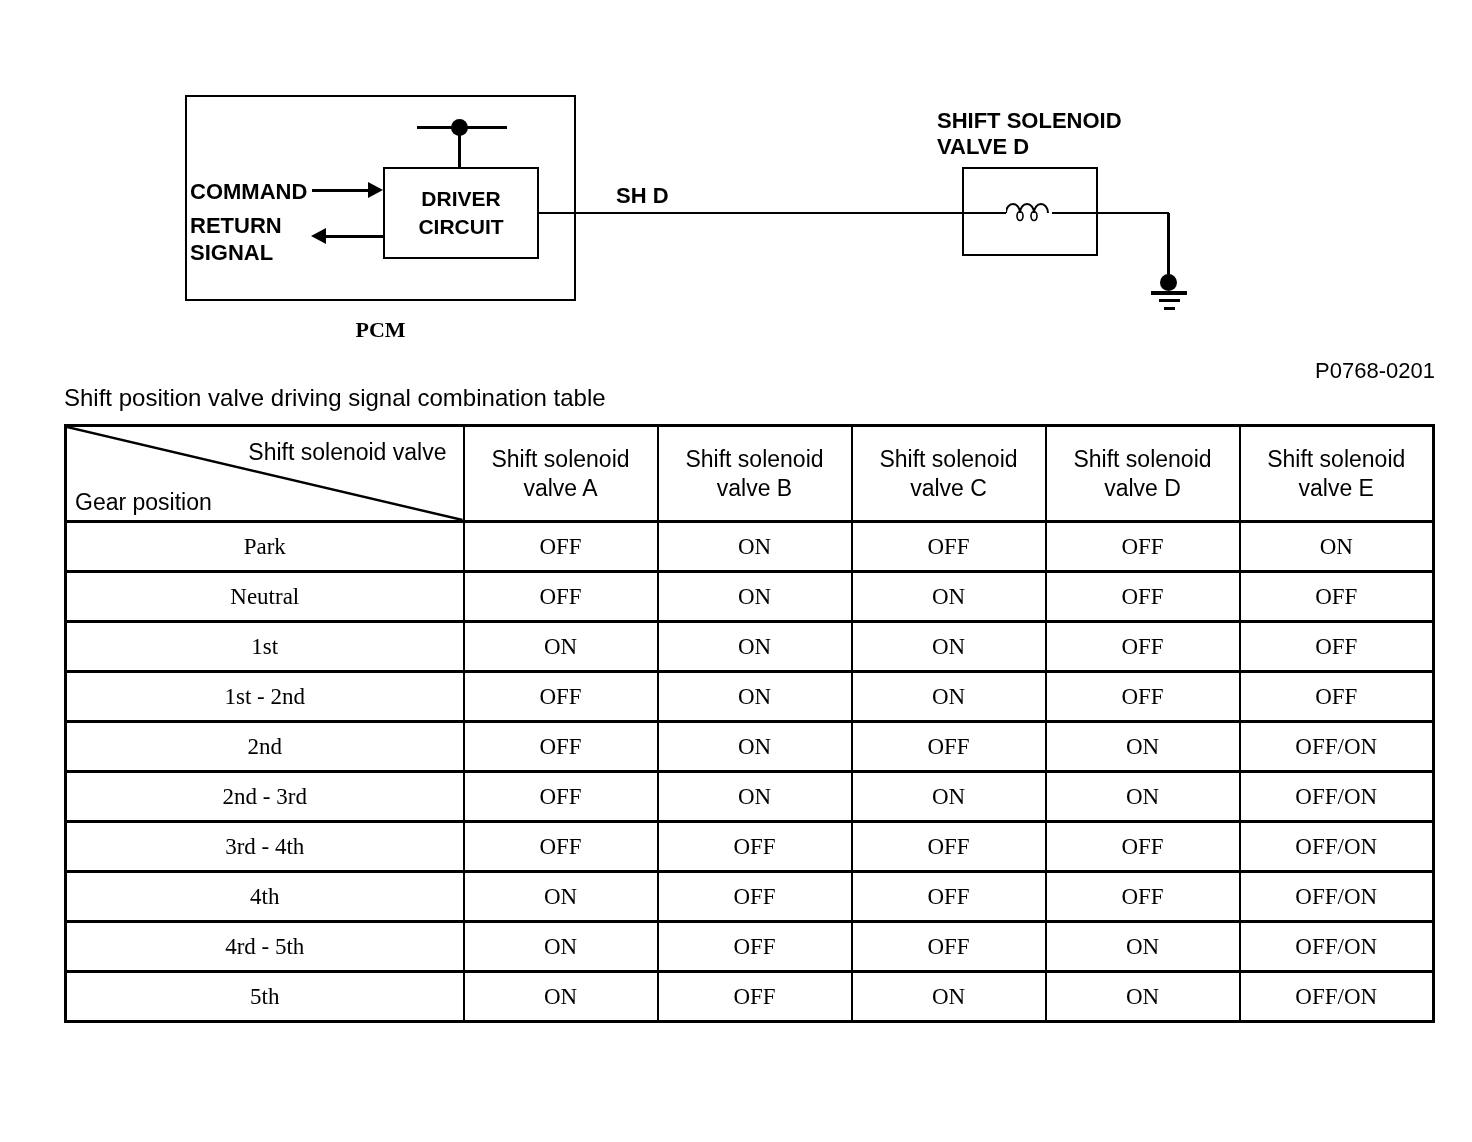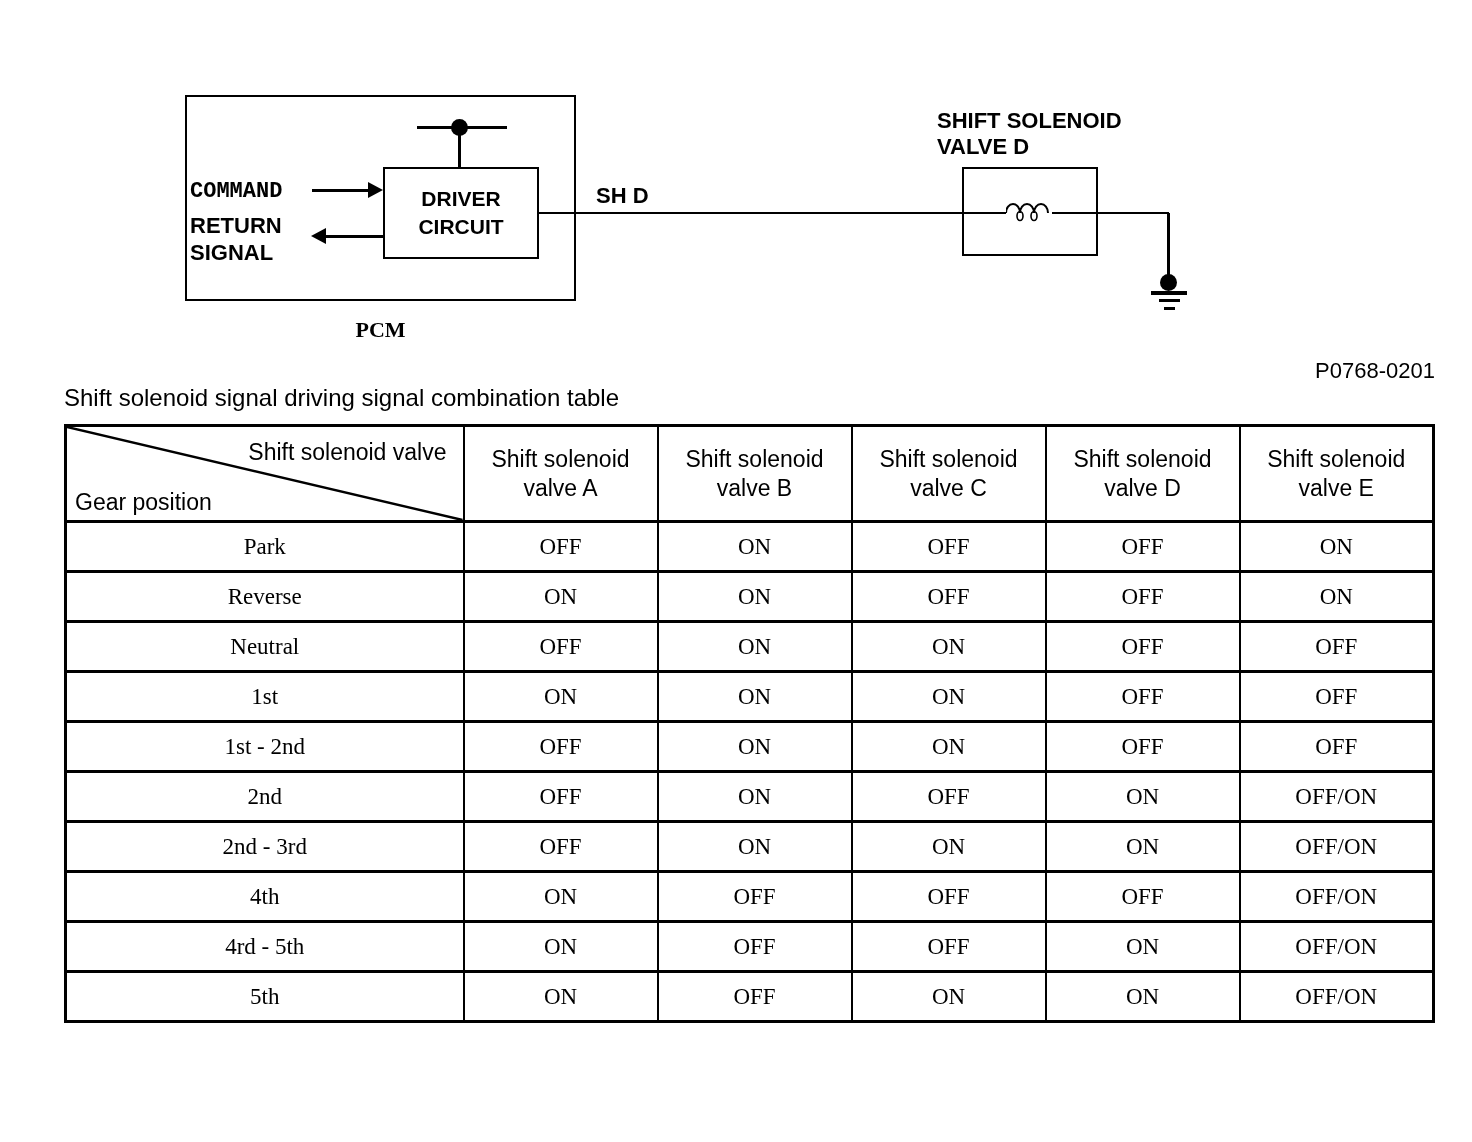--- a/index.html
+++ b/index.html
@@ -58,30 +58,30 @@
     <div class="dot" style="left:451px; top:119px; width:17px; height:17px;"></div>
     <div class="wire" style="left:458px; top:128px; width:3px; height:41px;"></div>
 
     <div class="box" id="driver-box" style="left:383px; top:167px; width:156px; height:92px;">
       <div class="inner">
         <span>DRIVER</span><br>
         <span>CIRCUIT</span>
       </div>
     </div>
 
-    <div class="diag-label" style="left:190px; top:179px;font-family:Liberation Mono, monospace;">COMMAND</div>
+    <div class="diag-label" style="left:190px; top:179px;">COMMAND</div>
     <div class="wire" style="left:312px; top:189px; width:57px; height:3px;"></div>
     <div class="arrow-head-right" style="left:368px; top:182px;"></div>
 
     <div class="diag-label" style="left:190px; top:213px;">RETURN</div>
     <div class="diag-label" style="left:190px; top:240px;">SIGNAL</div>
     <div class="arrow-head-left" style="left:311px; top:228px;"></div>
     <div class="wire" style="left:326px; top:235px; width:57px; height:3px;"></div>
 
-    <div class="diag-label" style="left:596px; top:183px;text-align:right;">SH D</div>
+    <div class="diag-label" style="left:616px; top:183px;text-align:right;">SH D</div>
     <div class="wire" style="left:538px; top:212px; width:468px; height:2px;"></div>
     <div class="wire" style="left:1052px; top:212px; width:117px; height:2px;"></div>
 
     <div class="diag-label" style="left:937px; top:108px;">
       <span>SHIFT SOLENOID</span><br>
       <span>VALVE D</span>
     </div>
     <div class="box" style="left:962px; top:167px; width:136px; height:89px;"></div>
     <svg class="abs" style="left:1006px; top:195px;" width="46" height="30" viewBox="0 0 46 30">
       <path d="M0,18 A7,9 0 0 1 14,18 A7,9 0 0 1 28,18 A7,9 0 0 1 42,18" fill="none" stroke="#000" stroke-width="2"></path>
@@ -93,21 +93,21 @@
     <div class="dot" style="left:1160px; top:274px; width:17px; height:17px;"></div>
     <div>
       <div class="wire" style="left:1151px; top:291px; width:36px; height:4px;"></div>
       <div class="wire" style="left:1159px; top:299px; width:21px; height:3px;"></div>
       <div class="wire" style="left:1164px; top:307px; width:11px; height:3px;"></div>
     </div>
 
     <div id="figure-code">P0768-0201</div>
   </div>
 
-  <div id="table-caption">Shift solenoid signal driving signal combination table</div>
+  <div id="table-caption">Shift position valve driving signal combination table</div>
 
   <table id="combo-table">
     <colgroup>
       <col style="width:398px;">
         <col style="width:194px;">
         <col style="width:194px;">
       <col style="width:194px;">
         <col style="width:194px;">
         <col style="width:194px;">
     </colgroup>
@@ -145,28 +145,20 @@
     <tbody>
       <tr>
         <td>Park</td>
         <td>OFF</td>
         <td>ON</td>
         <td>OFF</td>
         <td>OFF</td>
         <td>ON</td>
       </tr>
       <tr>
-        <td>Reverse</td>
-        <td>ON</td>
-        <td>ON</td>
-        <td>OFF</td>
-        <td>OFF</td>
-        <td>ON</td>
-      </tr>
-      <tr>
         <td>Neutral</td>
         <td>OFF</td>
         <td>ON</td>
         <td>ON</td>
         <td>OFF</td>
         <td>OFF</td>
       </tr>
       <tr>
         <td>1st</td>
         <td>ON</td>
@@ -190,20 +182,28 @@
         <td>OFF</td>
         <td>ON</td>
         <td>OFF/ON</td>
       </tr>
       <tr>
         <td>2nd - 3rd</td>
         <td>OFF</td>
         <td>ON</td>
         <td>ON</td>
         <td>ON</td>
+        <td>OFF/ON</td>
+      </tr>
+      <tr>
+        <td>3rd - 4th</td>
+        <td>OFF</td>
+        <td>OFF</td>
+        <td>OFF</td>
+        <td>OFF</td>
         <td>OFF/ON</td>
       </tr>
       <tr>
         <td>4th</td>
         <td>ON</td>
         <td>OFF</td>
         <td>OFF</td>
         <td>OFF</td>
         <td>OFF/ON</td>
       </tr>

